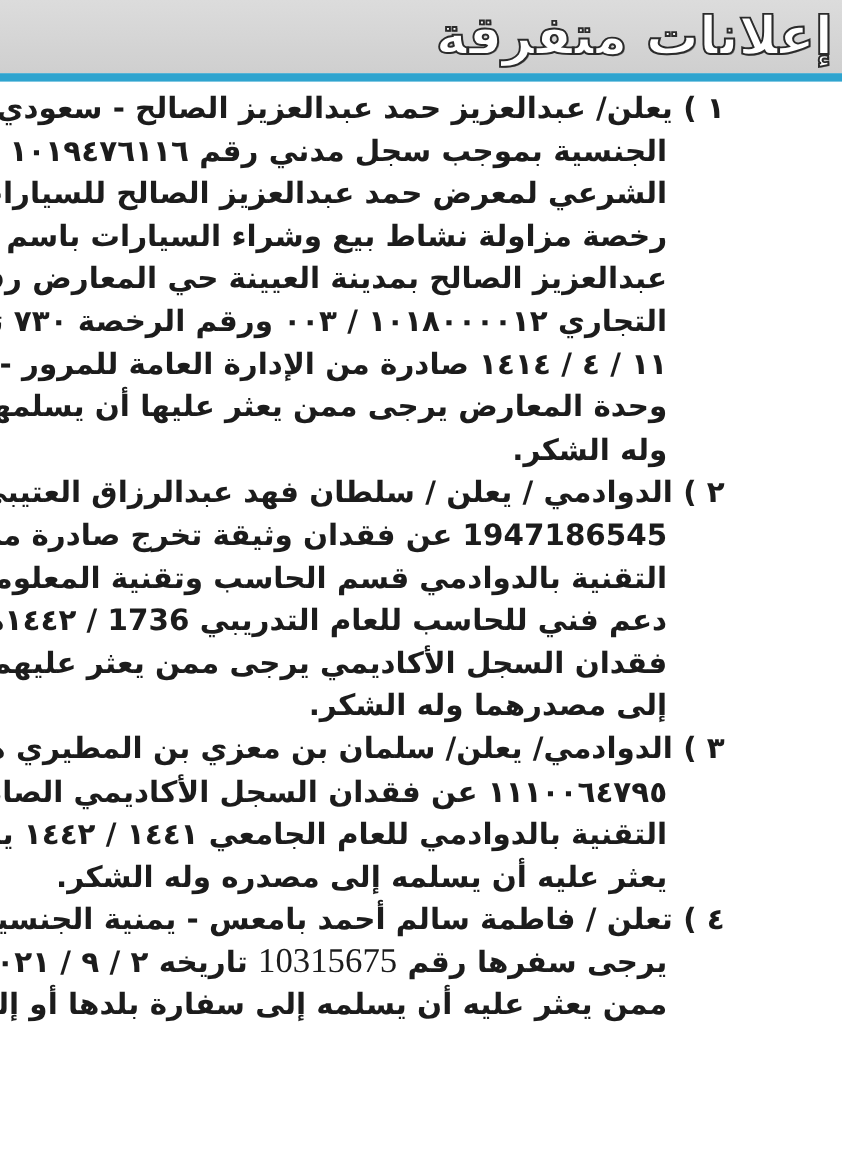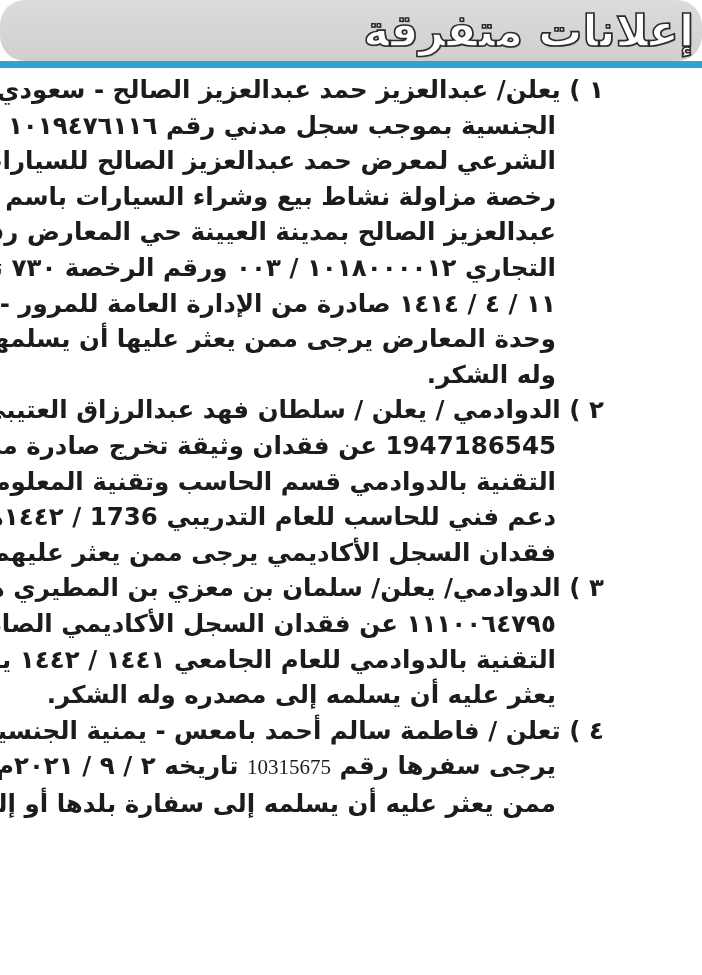--- a/index.html
+++ b/index.html
@@ -15,21 +15,20 @@
       font-family: "DejaVu Sans", sans-serif;
       color: #1a1a1a;
     }
     .header {
       position: absolute;
       left: 0;
       top: 0;
       width: 702px;
       height: 61px;
       background: linear-gradient(#dcdcdc, #cfcfcf);
-      border-radius: 25px;
     }
     .header-title {
       position: absolute;
       right: 8px;
       top: 2px;
       direction: rtl;
       font-family: "DejaVu Sans", sans-serif;
       font-weight: bold;
       font-size: 44px;
       line-height: 58px;
@@ -61,21 +60,21 @@
       font-weight: bold;
       font-size: 24.5px;
       line-height: 35.6px;
       text-align: justify;
       text-align-last: right;
       color: #1c1c1c;
     }
     .ad .passport {
       font-family: "Liberation Serif", serif;
       font-weight: normal;
-      font-size: 21px;
+      font-size: 29px;
       unicode-bidi: isolate;
     }
     .line {
       display: block;
       white-space: nowrap;
       text-align: right;
     }
     .indent {
       padding-right: 48px;
     }
@@ -101,20 +100,21 @@
     <span class="line indent">وحدة المعارض يرجى ممن يعثر عليها أن يسلمها إلى مصدرها</span>
     <span class="line indent">وله الشكر.</span>
   </div>
 
   <div class="ad">
     <span class="line"><span>٢ )</span> <span>الدوادمي / يعلن / سلطان فهد عبدالرزاق العتيبي هوية</span></span>
     <span class="line indent">1947186545 عن فقدان وثيقة تخرج صادرة من كلية</span>
     <span class="line indent">التقنية بالدوادمي قسم الحاسب وتقنية المعلومات تخصص</span>
     <span class="line indent">دعم فني للحاسب للعام التدريبي 1736 / ١٤٤٢هـ وكذلك</span>
     <span class="line indent">فقدان السجل الأكاديمي يرجى ممن يعثر عليهما أن يسلمهما</span>
+    <span class="line indent">إلى مصدرهما وله الشكر.</span>
   </div>
 
   <div class="ad">
     <span class="line"><span>٣ )</span> <span>الدوادمي/ يعلن/ سلمان بن معزي بن المطيري هوية</span></span>
     <span class="line indent">١١١٠٠٦٤٧٩٥ عن فقدان السجل الأكاديمي الصادر من كلية</span>
     <span class="line indent">التقنية بالدوادمي للعام الجامعي ١٤٤١ / ١٤٤٢ يرجى ممن</span>
     <span class="line indent">يعثر عليه أن يسلمه إلى مصدره وله الشكر.</span>
   </div>
 
   <div class="ad">

